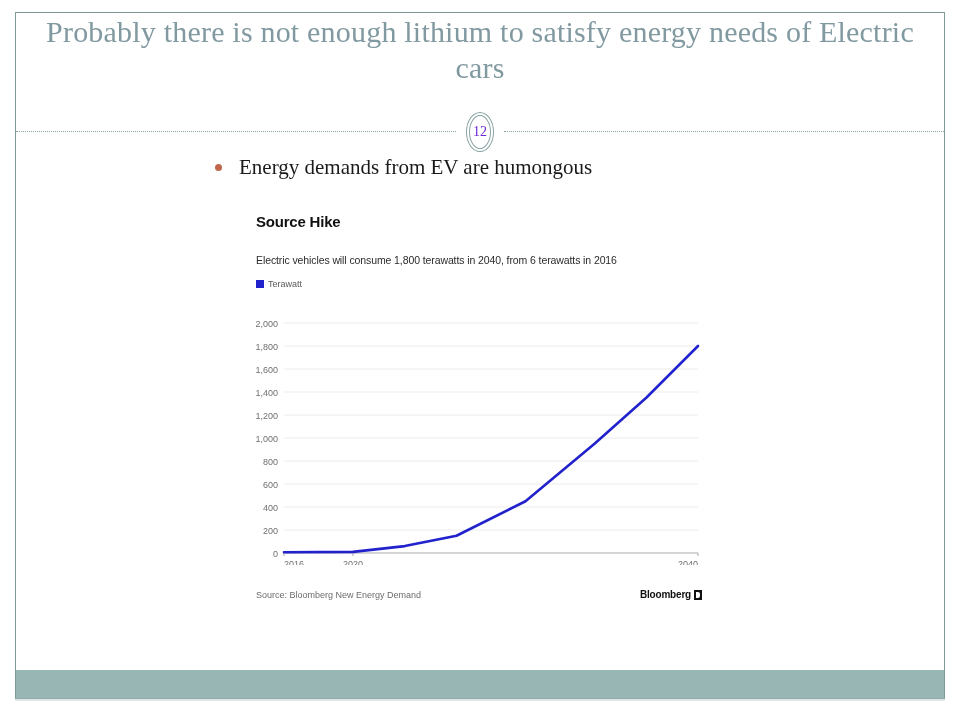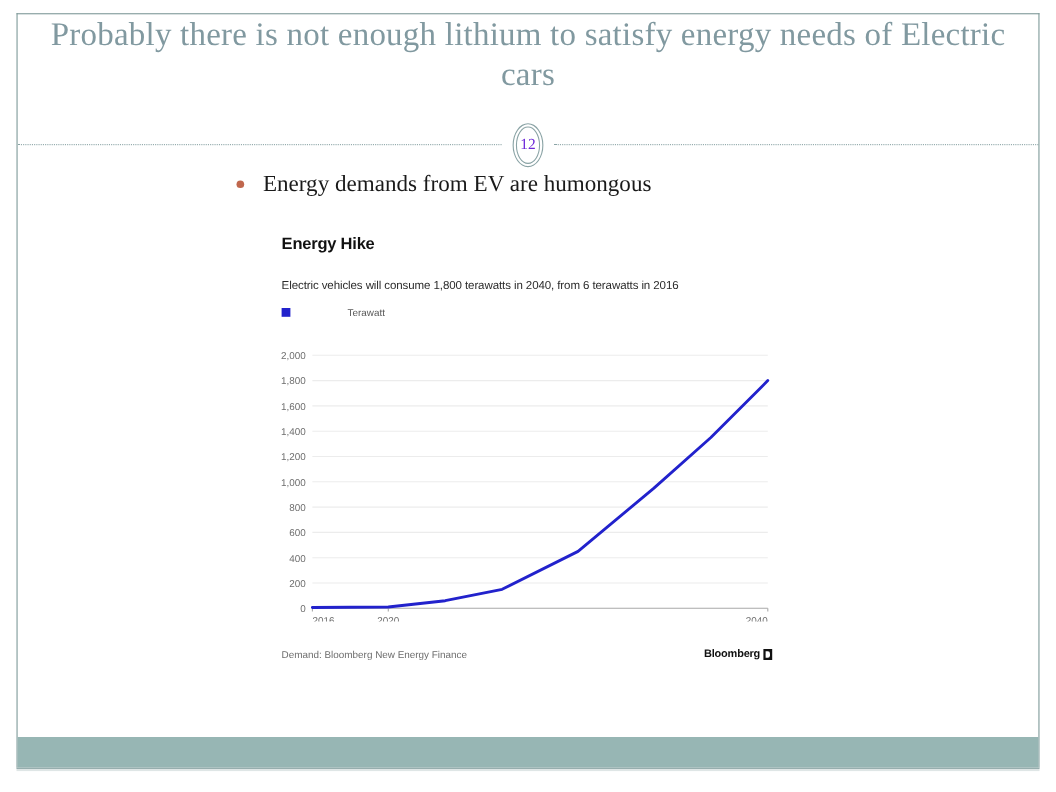--- a/index.html
+++ b/index.html
@@ -125,21 +125,20 @@
   .chart-subtitle {
     margin-top: 24px;
     font-size: 10.5px;
     color: #2b2b2b;
     letter-spacing: -0.1px;
   }
   .chart-legend {
     margin-top: 13px;
     display: flex;
     align-items: center;
-    gap: 48px;
   }
   .legend-swatch {
     width: 8px; height: 8px;
     background: #2222cc;
     margin-right: 4px;
   }
   .legend-label {
     font-size: 9px;
     color: #5a5a5a;
   }
@@ -229,21 +228,21 @@
   </div>
 
   <div class="bullet-row">
     <span class="bullet-dot"></span>
     <span class="bullet-text">Energy demands from EV are humongous</span>
   </div>
 
   <div class="chart-panel">
 
     <div class="chart-head">
-      <div class="chart-title">Energy Hike</div>
+      <div class="chart-title">Source Hike</div>
       <div class="chart-subtitle">Electric vehicles will consume 1,800 terawatts in 2040, from 6 terawatts in 2016</div>
       <div class="chart-legend">
         <span class="legend-swatch"></span>
         <span class="legend-label">Terawatt</span>
       </div>
     </div>
 
     <div class="plot-wrap">
       <svg class="plot-svg" width="474" height="260" viewBox="0 0 474 260">
         <g id="gridlines">
@@ -278,21 +277,21 @@
             <text x="111" y="262" text-anchor="middle" font-size="9" fill="#6f6f6f" font-family="&quot;Liberation Sans&quot;, sans-serif">2020</text>
             <line x1="111" x2="111" y1="248" y2="251" stroke="#a9a9a9" stroke-width="1"></line>
             <text x="456" y="262" text-anchor="end" font-size="9" fill="#6f6f6f" font-family="&quot;Liberation Sans&quot;, sans-serif">2040</text>
             <line x1="456" x2="456" y1="248" y2="251" stroke="#a9a9a9" stroke-width="1"></line>
           </g>
         <polyline id="dataline" fill="none" stroke="#2222cc" stroke-width="2.6" stroke-linejoin="round" stroke-linecap="round" points="42.00,247.31 111.00,246.85 162.75,241.10 214.50,230.75 283.50,196.25 352.50,138.75 404.25,92.75 456.00,41.00"></polyline>
       </svg>
     </div>
 
     <div class="chart-foot">
-      <div class="chart-source">Demand: Bloomberg New Energy Finance</div>
+      <div class="chart-source">Source: Bloomberg New Energy Demand</div>
       <div class="chart-brand">
         <span class="brand-text">Bloomberg</span>
         <span class="brand-mark"></span>
       </div>
     </div>
 
   </div>
 
   <div class="bottom-bar"></div>
   <div class="bottom-edge"></div>

